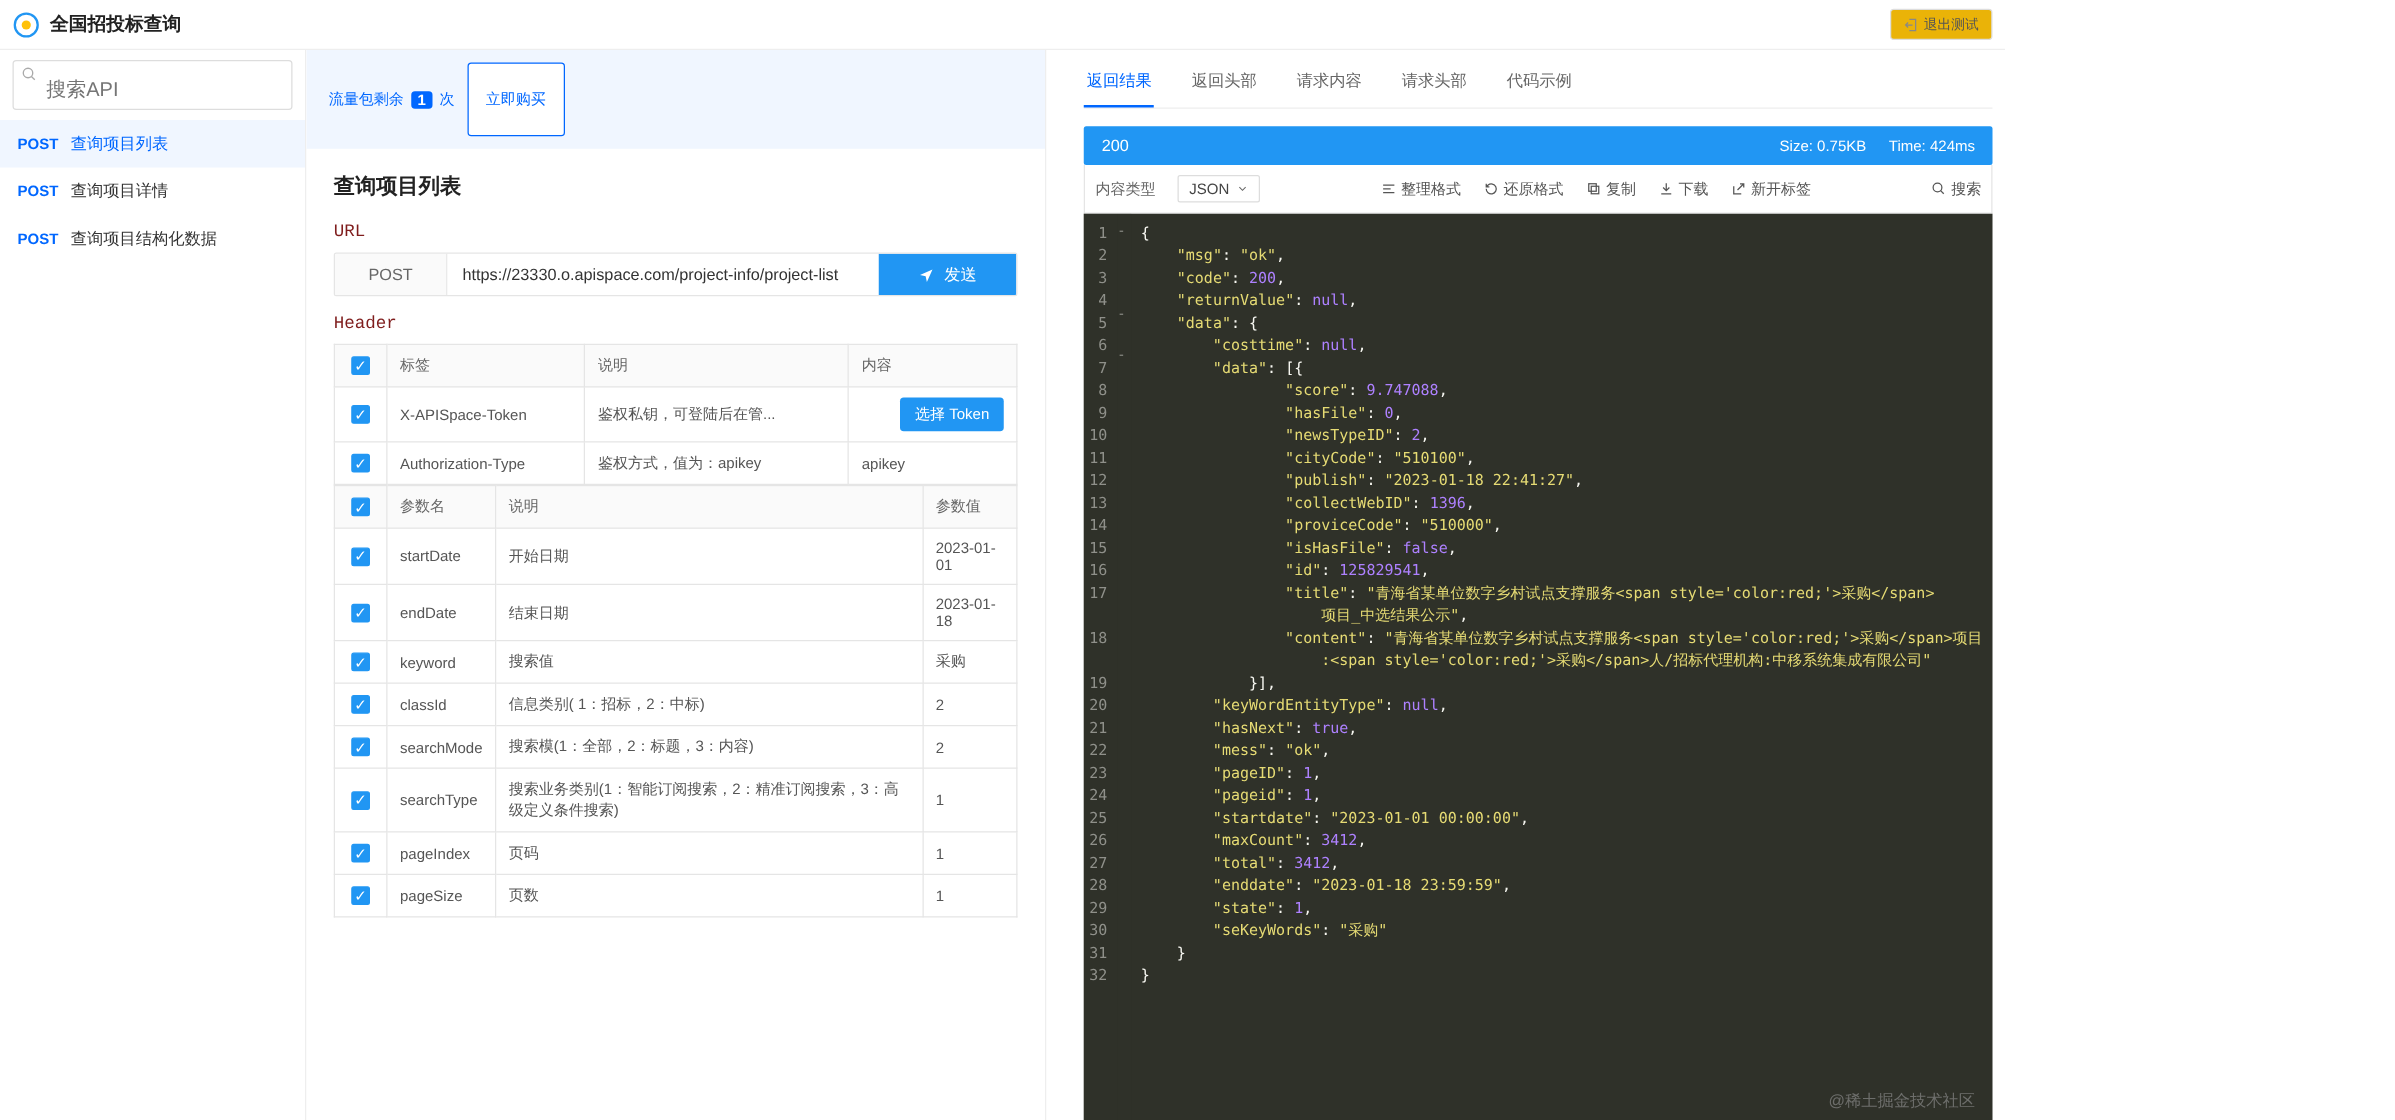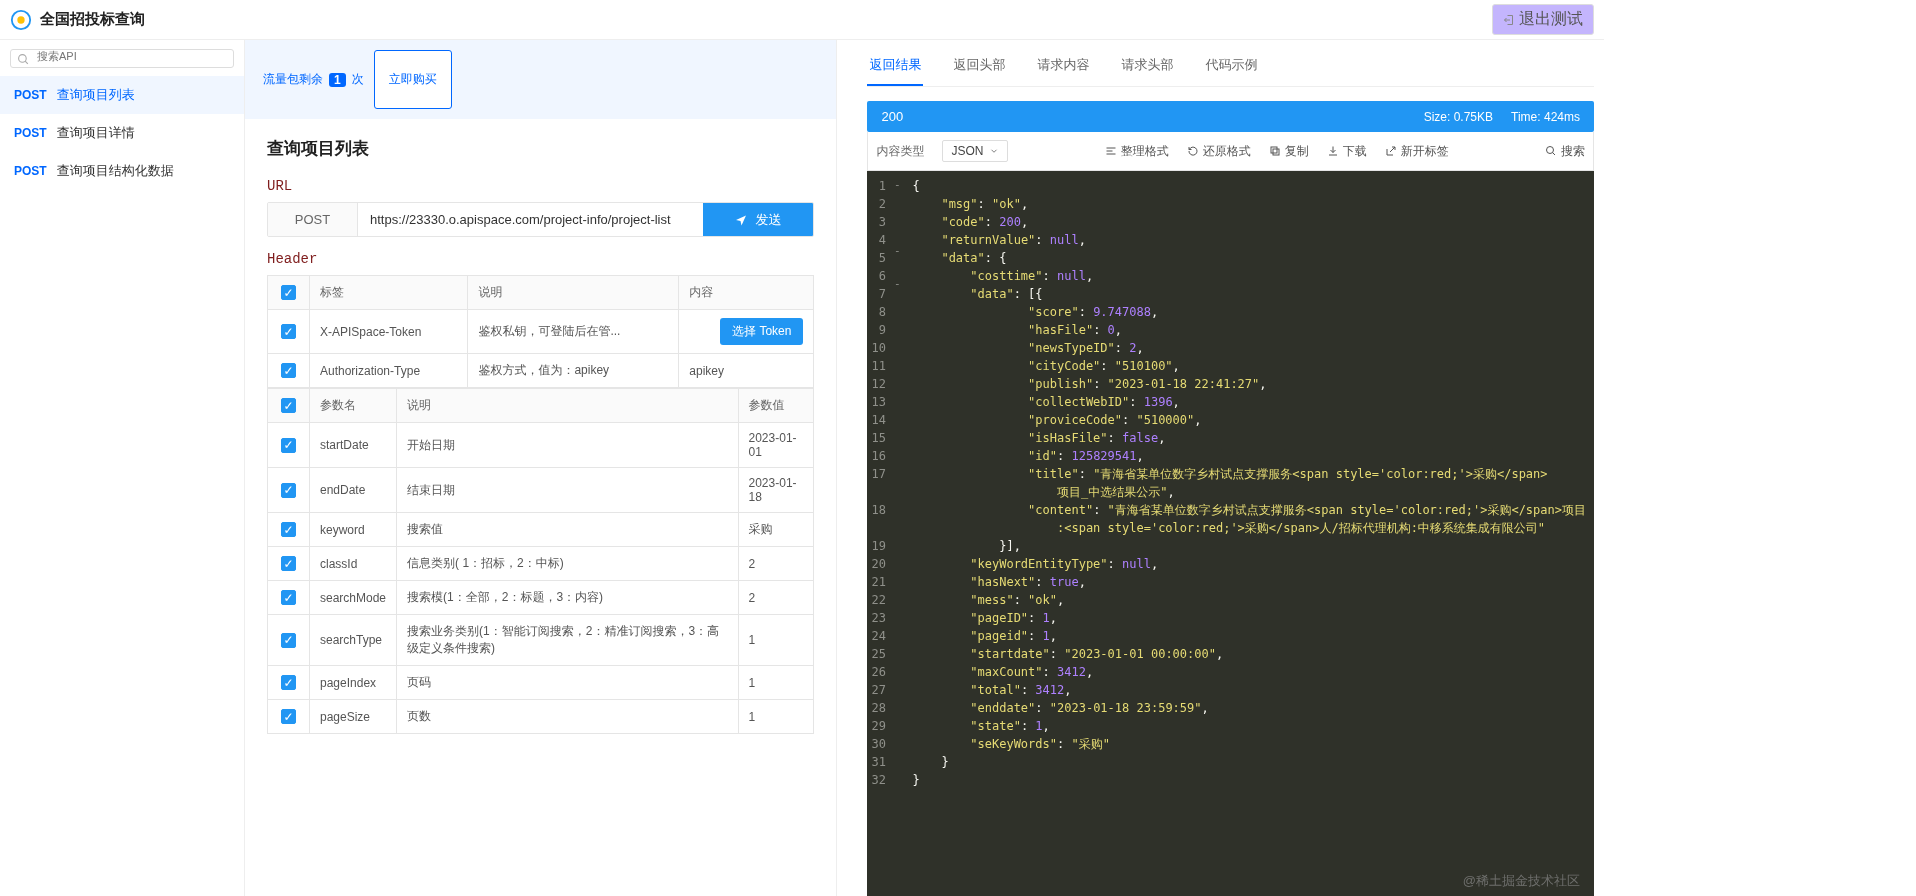--- a/index.html
+++ b/index.html
@@ -2,25 +2,25 @@
 <html><head>
 <meta charset="utf-8">
 <style>
 * { box-sizing: border-box; margin: 0; padding: 0; }
 body { font-family: -apple-system, BlinkMacSystemFont, "Segoe UI", "PingFang SC", "Microsoft YaHei", sans-serif; font-size: 13px; color: #333; background: #fff; }
 .app { display: flex; flex-direction: column; width: 1604px; height: 896px; overflow: hidden; }
 .topbar { display: flex; align-items: center; justify-content: space-between; height: 40px; padding: 0 10px; border-bottom: 1px solid #eee; }
 .topbar-left { display: flex; align-items: center; gap: 8px; }
 .logo-icon { width: 22px; height: 22px; }
 .topbar-title { font-size: 15px; font-weight: 600; color: #222; }
-.exit-btn { display: flex; align-items: center; gap: 4px; padding: 4px 10px; border: 1px solid #ddd; border-radius: 3px; background: #c4b5fd; cursor: pointer; color: #555; font-size: 16px; }
+.exit-btn { display: flex; align-items: center; gap: 4px; padding: 4px 10px; border: 1px solid #ddd; border-radius: 3px; background: #eab308; cursor: pointer; color: #555; font-size: 11px; }
 .body { display: flex; flex: 1; overflow: hidden; }
 .sidebar { width: 245px; border-right: 1px solid #eee; display: flex; flex-direction: column; }
 .search-box { margin: 8px 10px; position: relative; }
-.search-box input { width: 100%; padding: 0 8px 5px 26px; border: 1px solid #ddd; border-radius: 3px; font-size: 11px; color: #999; }
+.search-box input { width: 100%; padding: 15px 8px 5px 26px; border: 1px solid #ddd; border-radius: 3px; font-size: 16px; color: #999; }
 .search-box .sicon { position: absolute; left: 7px; top: 5px; color: #aaa; }
 .sidebar-item { display: flex; align-items: center; gap: 10px; padding: 10px 14px; cursor: pointer; font-size: 13px; }
 .sidebar-item .method { color: #0067FF; font-weight: 600; font-size: 12px; }
 .sidebar-item .label { color: #333; }
 .sidebar-item.active { background: #f0f6ff; }
 .sidebar-item.active .label { color: #0067FF; }
 .main { flex: 1; display: flex; overflow: hidden; }
 .left { width: 950px; display: flex; flex-direction: column; overflow-y: auto; border-right: 1px solid #eee; }
 .quota-bar { display: flex; align-items: center; gap: 6px; padding: 10px 18px; background: #f0f6ff; color: #0067FF; font-size: 12px; }
 .quota-badge { background: #0067FF; color: #fff; padding: 0 5px; border-radius: 3px; font-weight: 600; }

